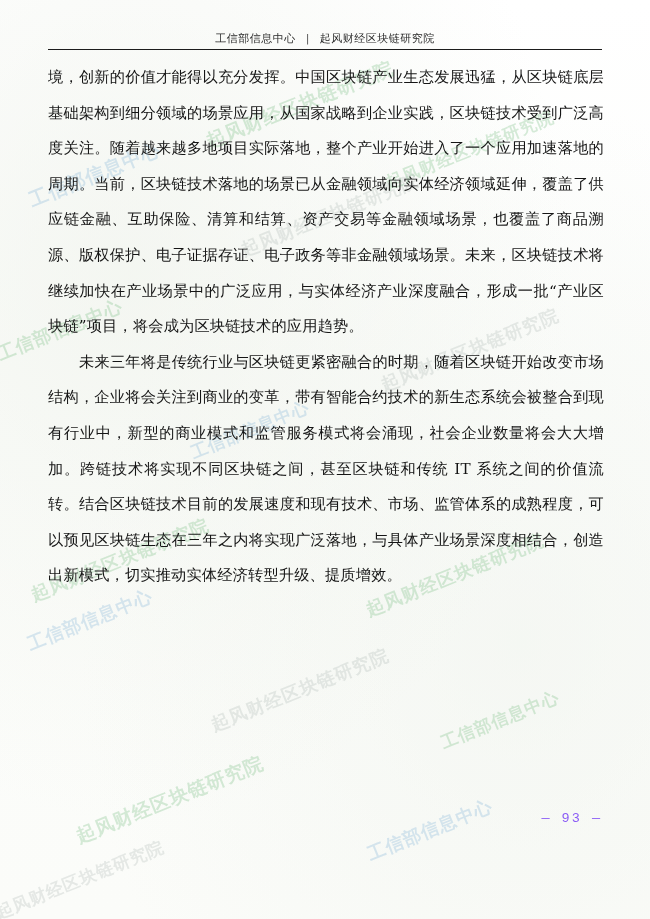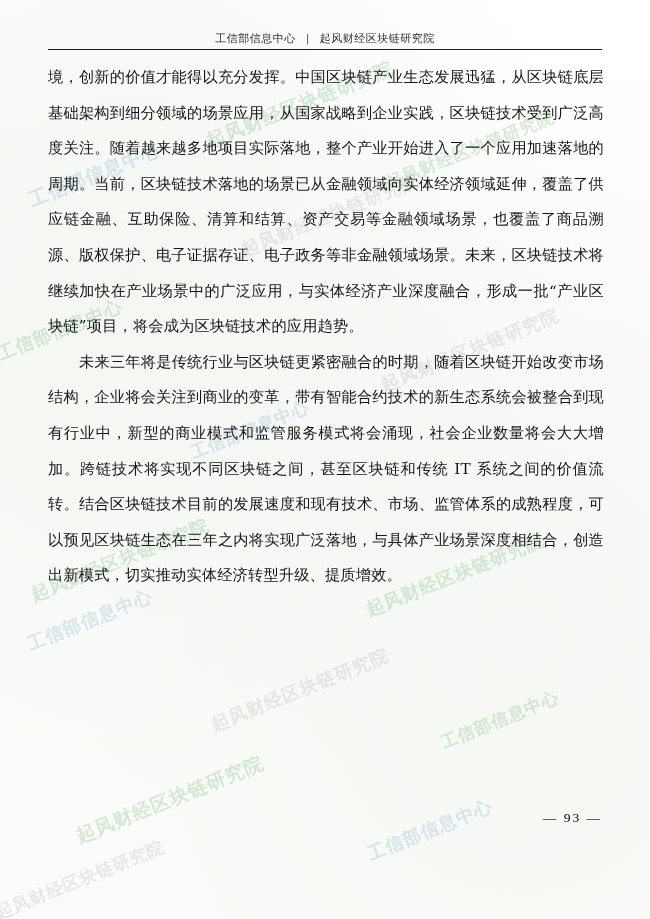--- a/index.html
+++ b/index.html
@@ -96,22 +96,22 @@
   }
 
   
   .page-number {
     position: absolute;
     left: 0;
     right: 48px;
     bottom: 93px;
     text-align: right;
     font-size: 13.5px;
-    color: #000000;
-    font-family: Liberation Serif, serif;
+    color: #8b5cf6;
+    font-family: Liberation Mono, monospace;
     letter-spacing: 2px;
   }
 </style>
 </head>
 <body>
 
 <div class="page">
 
   <div class="paper-tint"></div>
 

